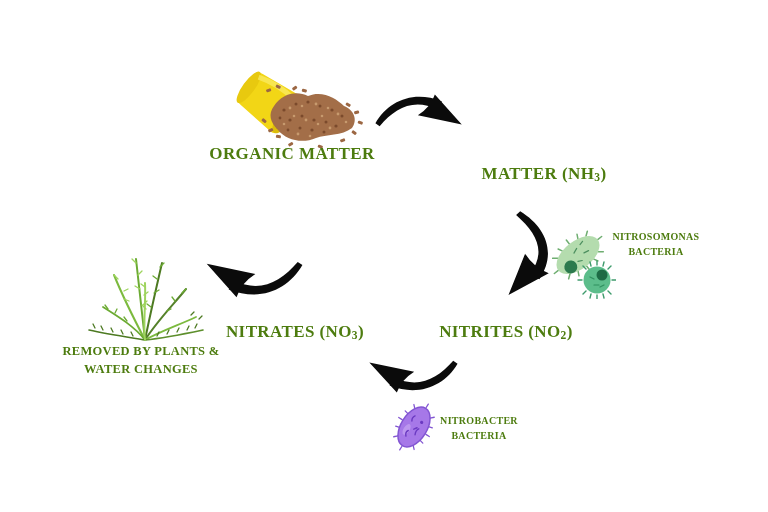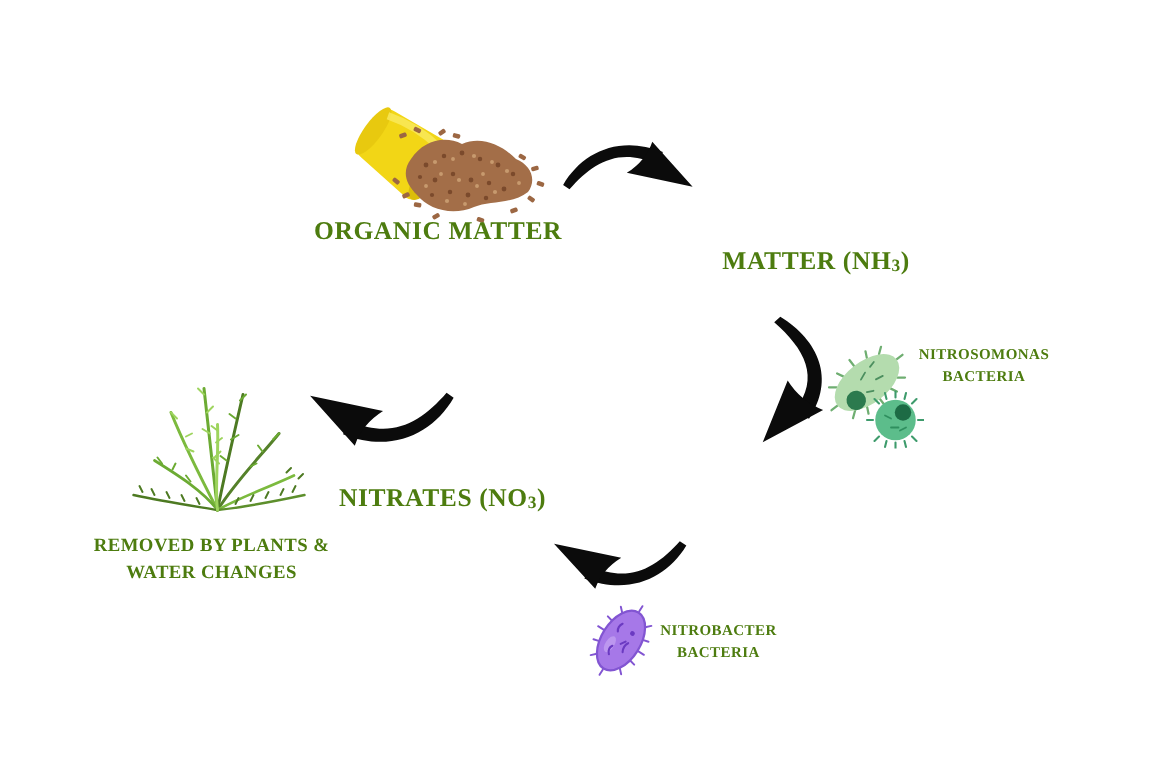--- a/index.html
+++ b/index.html
@@ -12,21 +12,21 @@
     font-family: "Liberation Serif", "DejaVu Serif", serif;
     color: #4d7c0f;
   }
   .label {
     position: absolute;
     font-weight: 700;
     text-align: center;
     white-space: nowrap;
   }
   .label-main { font-size: 17px; line-height: 21px; letter-spacing: 0.4px; }
-  .label-mid  { font-size: 12.5px; line-height: 17.5px; letter-spacing: 0.3px; margin-top: 12px; }
+  .label-mid  { font-size: 12.5px; line-height: 17.5px; letter-spacing: 0.3px; }
   .label-small{ font-size: 10px;  line-height: 15px;  letter-spacing: 0.3px; }
   .sub { font-size: 0.68em; vertical-align: -0.14em; }
   .icon-abs { position: absolute; }
   .arrow { position: absolute; }
 </style>
 </head>
 <body>
 
 <div id="stage">
 
@@ -133,20 +133,23 @@
     <circle cx="45" cy="53" r="13.5" fill="#5cbd8b"></circle>
     <circle cx="50" cy="48" r="5.5" fill="#1d6b45"></circle>
     <path d="M38,50 l4,2 M42,58 l5,0 M48,60 l4,-2" stroke="#2f8f5f" stroke-width="1.2" stroke-linecap="round"></path>
   </svg>
 
   <div class="label label-small" style="left:598px;top:229px;width:116px">
     <div>NITROSOMONAS</div>
     <div>BACTERIA</div>
   </div>
 
+  <div class="label label-main" style="left:416px;top:321px;width:180px">
+    <span>NITRITES (NO</span><span class="sub">2</span><span>)</span>
+  </div>
 
   <svg class="arrow" style="left:365px;top:351px;transform:rotate(180deg)" width="94" height="45" viewBox="0 0 130 78" preserveAspectRatio="none">
     <use href="#swoosh" xlink:href="#swoosh"></use>
   </svg>
 
   <svg class="icon-abs" style="left:388px;top:398px" width="52" height="58" viewBox="0 0 52 58">
     <g transform="rotate(-58 26 29)">
       <g stroke="#8255d2" stroke-width="1.3" stroke-linecap="round">
         <path d="M3,29 l-4,0 M49,29 l4,0 M26,15 l0,-4 M26,43 l0,4 M10,20 l-3,-3 M42,20 l3,-3 M10,38 l-3,3 M42,38 l3,3 M18,17 l-1,-4 M34,17 l1,-4 M18,41 l-1,4 M34,41 l1,4"></path>
       </g>

